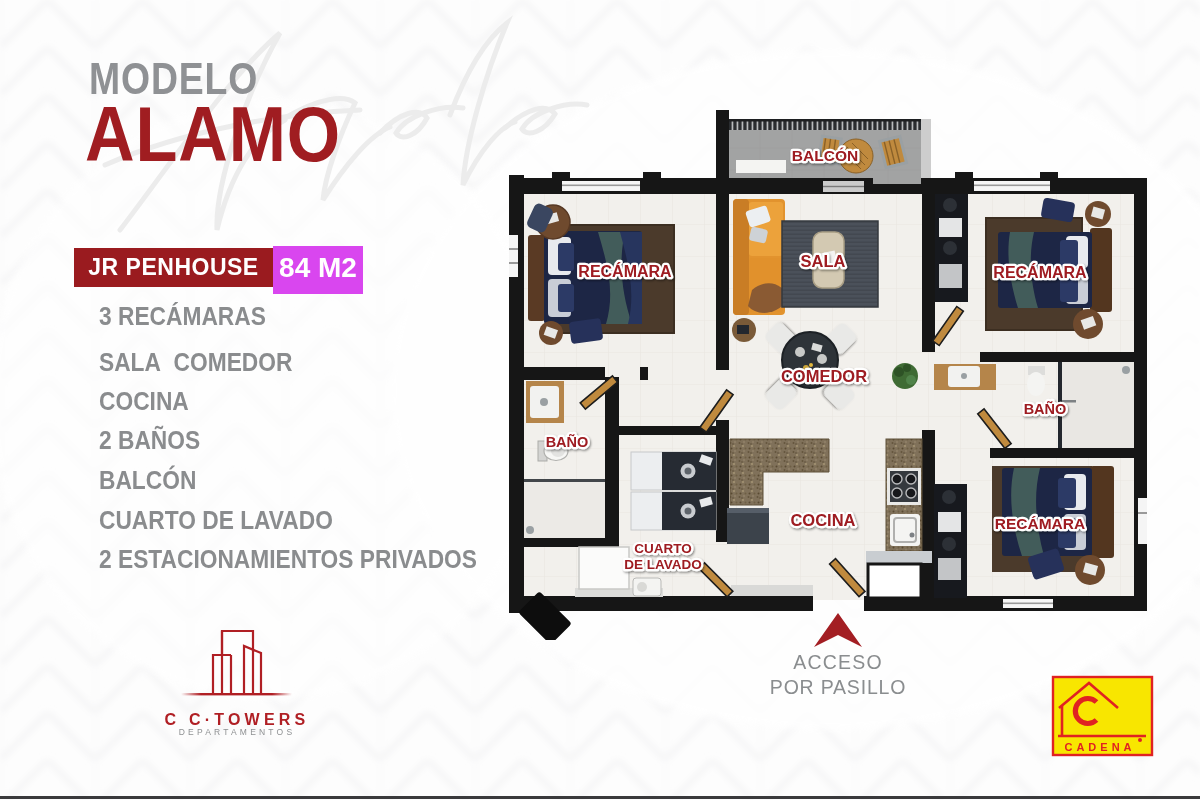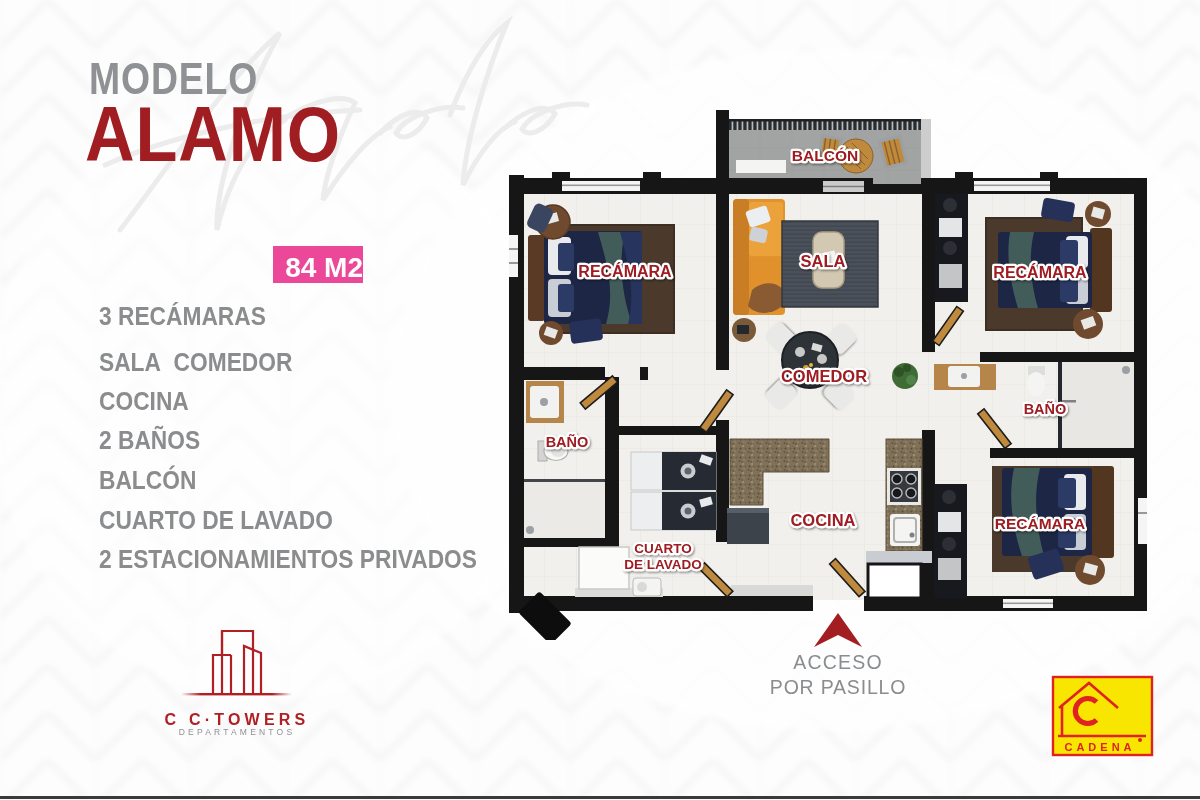--- a/index.html
+++ b/index.html
@@ -35,22 +35,23 @@
     <path d="M285,118 C305,97 325,92 332,103 C323,120 307,127 301,118 C311,101 345,89 368,93"></path>
     <path d="M355,100 C370,60 390,25 412,8 C390,60 370,130 368,170 C385,135 405,112 420,107"></path>
     <path d="M410,113 C432,93 452,88 460,99 C450,116 433,123 427,114 C437,97 470,86 492,90"></path>
   </g>
 </svg>
 
 <div class="abs" style="left:89px;top:57px;font-weight:bold;font-size:44px;line-height:44px;letter-spacing:1px;color:#8f9194;transform:scaleX(0.85);transform-origin:0 0;">MODELO</div>
 
 <div class="abs" style="left:85px;top:95px;font-weight:bold;font-size:78px;line-height:78px;letter-spacing:1px;color:#a01d21;transform:scaleX(0.88);transform-origin:0 0;">ALAMO</div>
 
-
-<div class="abs" style="left:273px;top:246px;width:90px;height:37px;background:#ec4899;color:#fff;font-weight:bold;font-size:28px;text-align:right;line-height:44px;">84 M2</div>
+<div class="abs" style="left:74px;top:248px;width:199px;height:39px;background:#9a1b1f;color:#fff;font-weight:bold;font-size:23px;text-align:center;line-height:39px;letter-spacing:0.5px;">JR PENHOUSE</div>
+
+<div class="abs" style="left:273px;top:246px;width:90px;height:48px;background:#d946ef;color:#fff;font-weight:bold;font-size:28px;text-align:center;line-height:44px;">84 M2</div>
 
 <div class="abs" style="left:99px;top:303px;font-weight:bold;font-size:25px;color:#8a8c8e;letter-spacing:0px;transform:scaleX(0.91);transform-origin:0 0;">
   <div style="height:46px;line-height:27px;">3 RECÁMARAS</div>
   <div style="height:39px;line-height:27px;">SALA&nbsp; COMEDOR</div>
   <div style="height:39px;line-height:27px;">COCINA</div>
   <div style="height:40px;line-height:27px;">2 BAÑOS</div>
   <div style="height:40px;line-height:27px;">BALCÓN</div>
   <div style="height:39px;line-height:27px;">CUARTO DE LAVADO</div>
   <div style="line-height:27px;">2 ESTACIONAMIENTOS PRIVADOS</div>
 </div>

